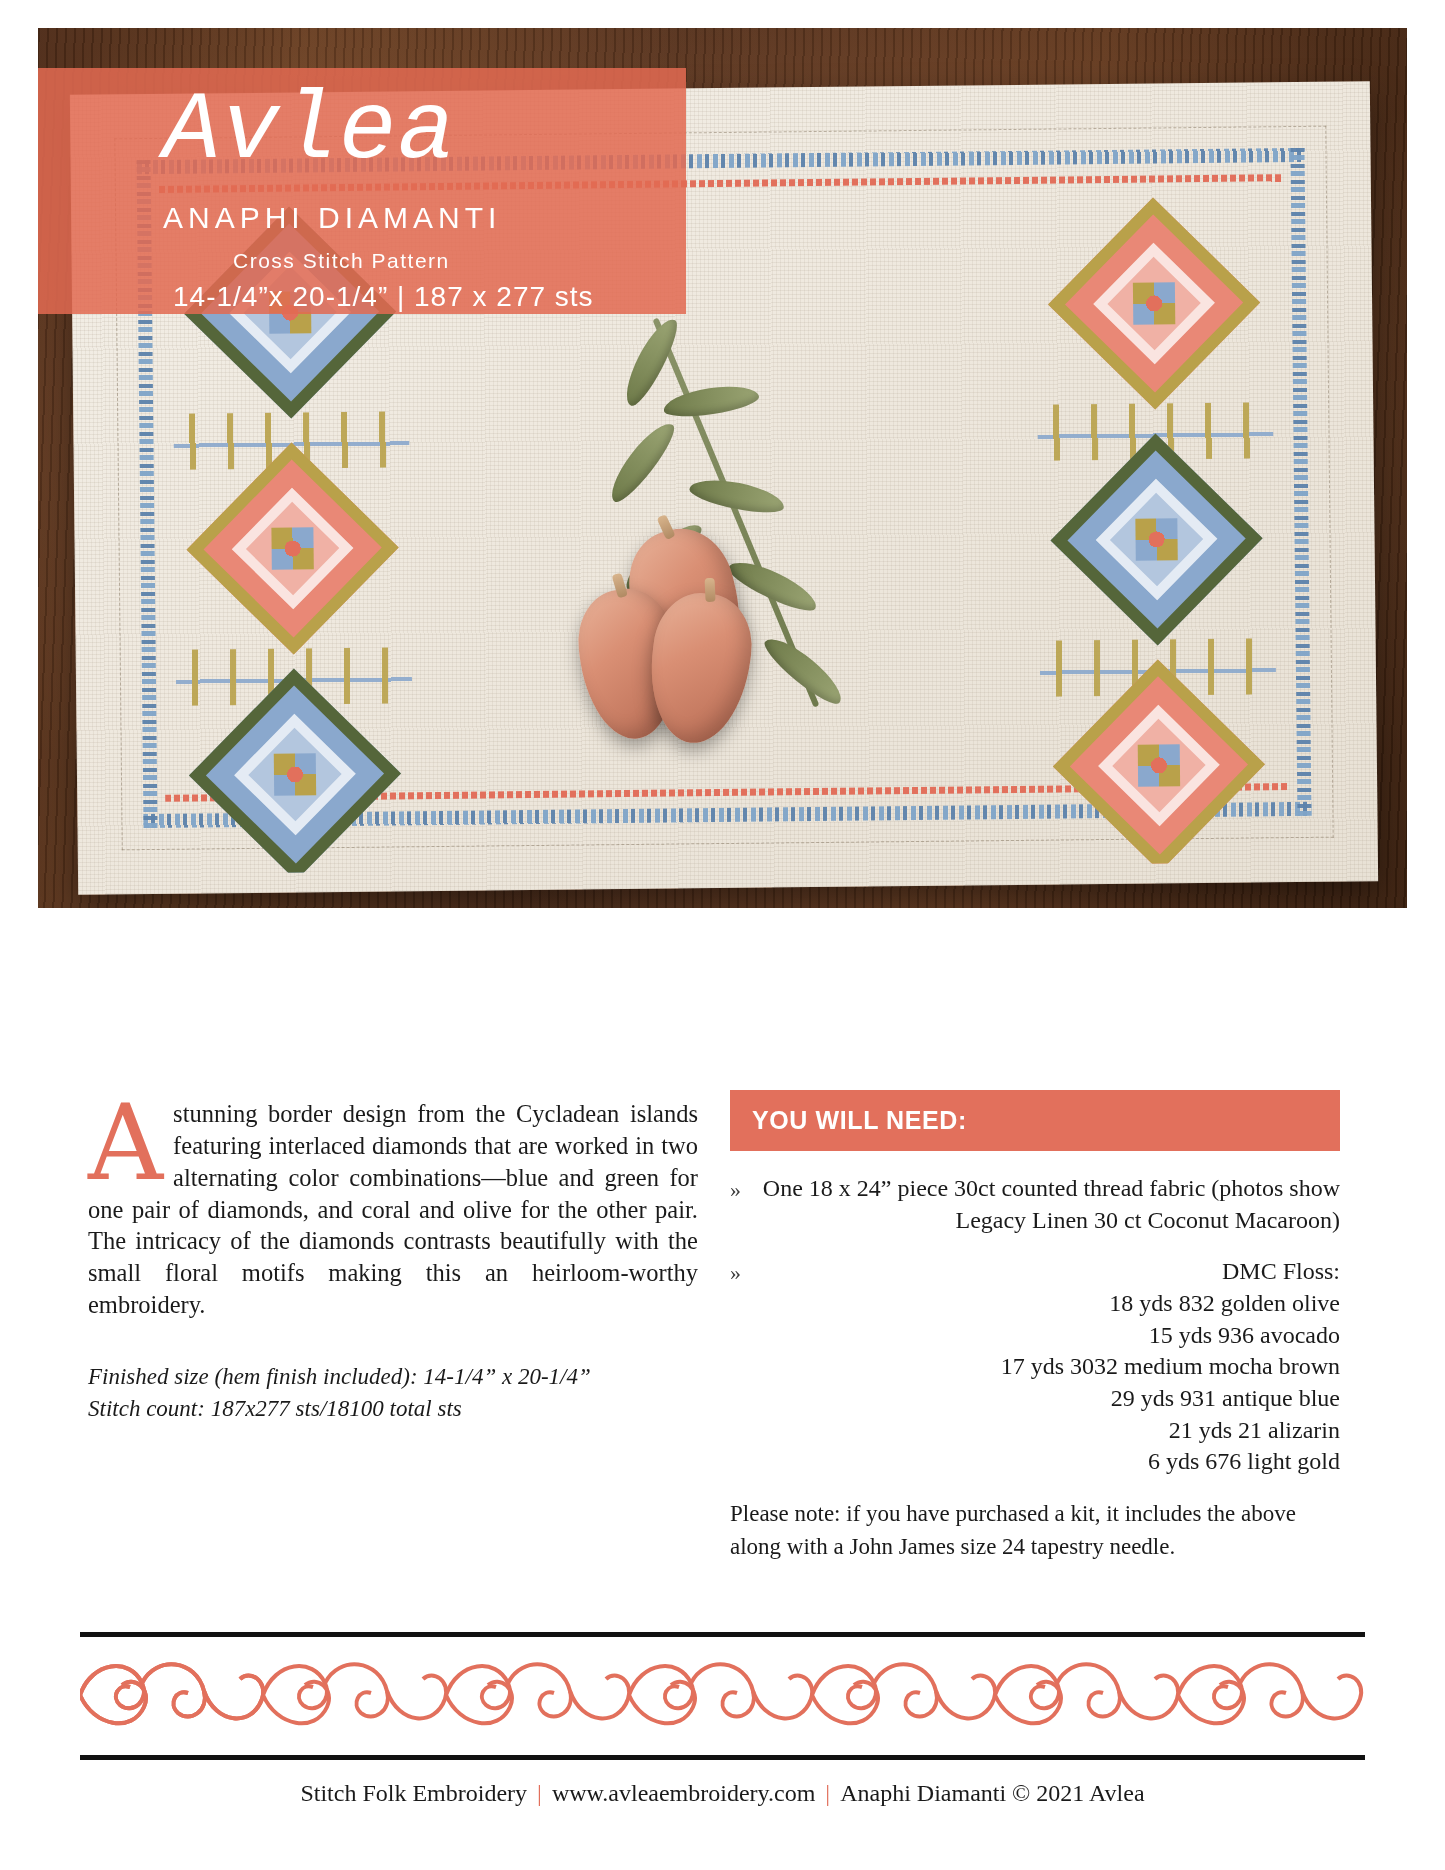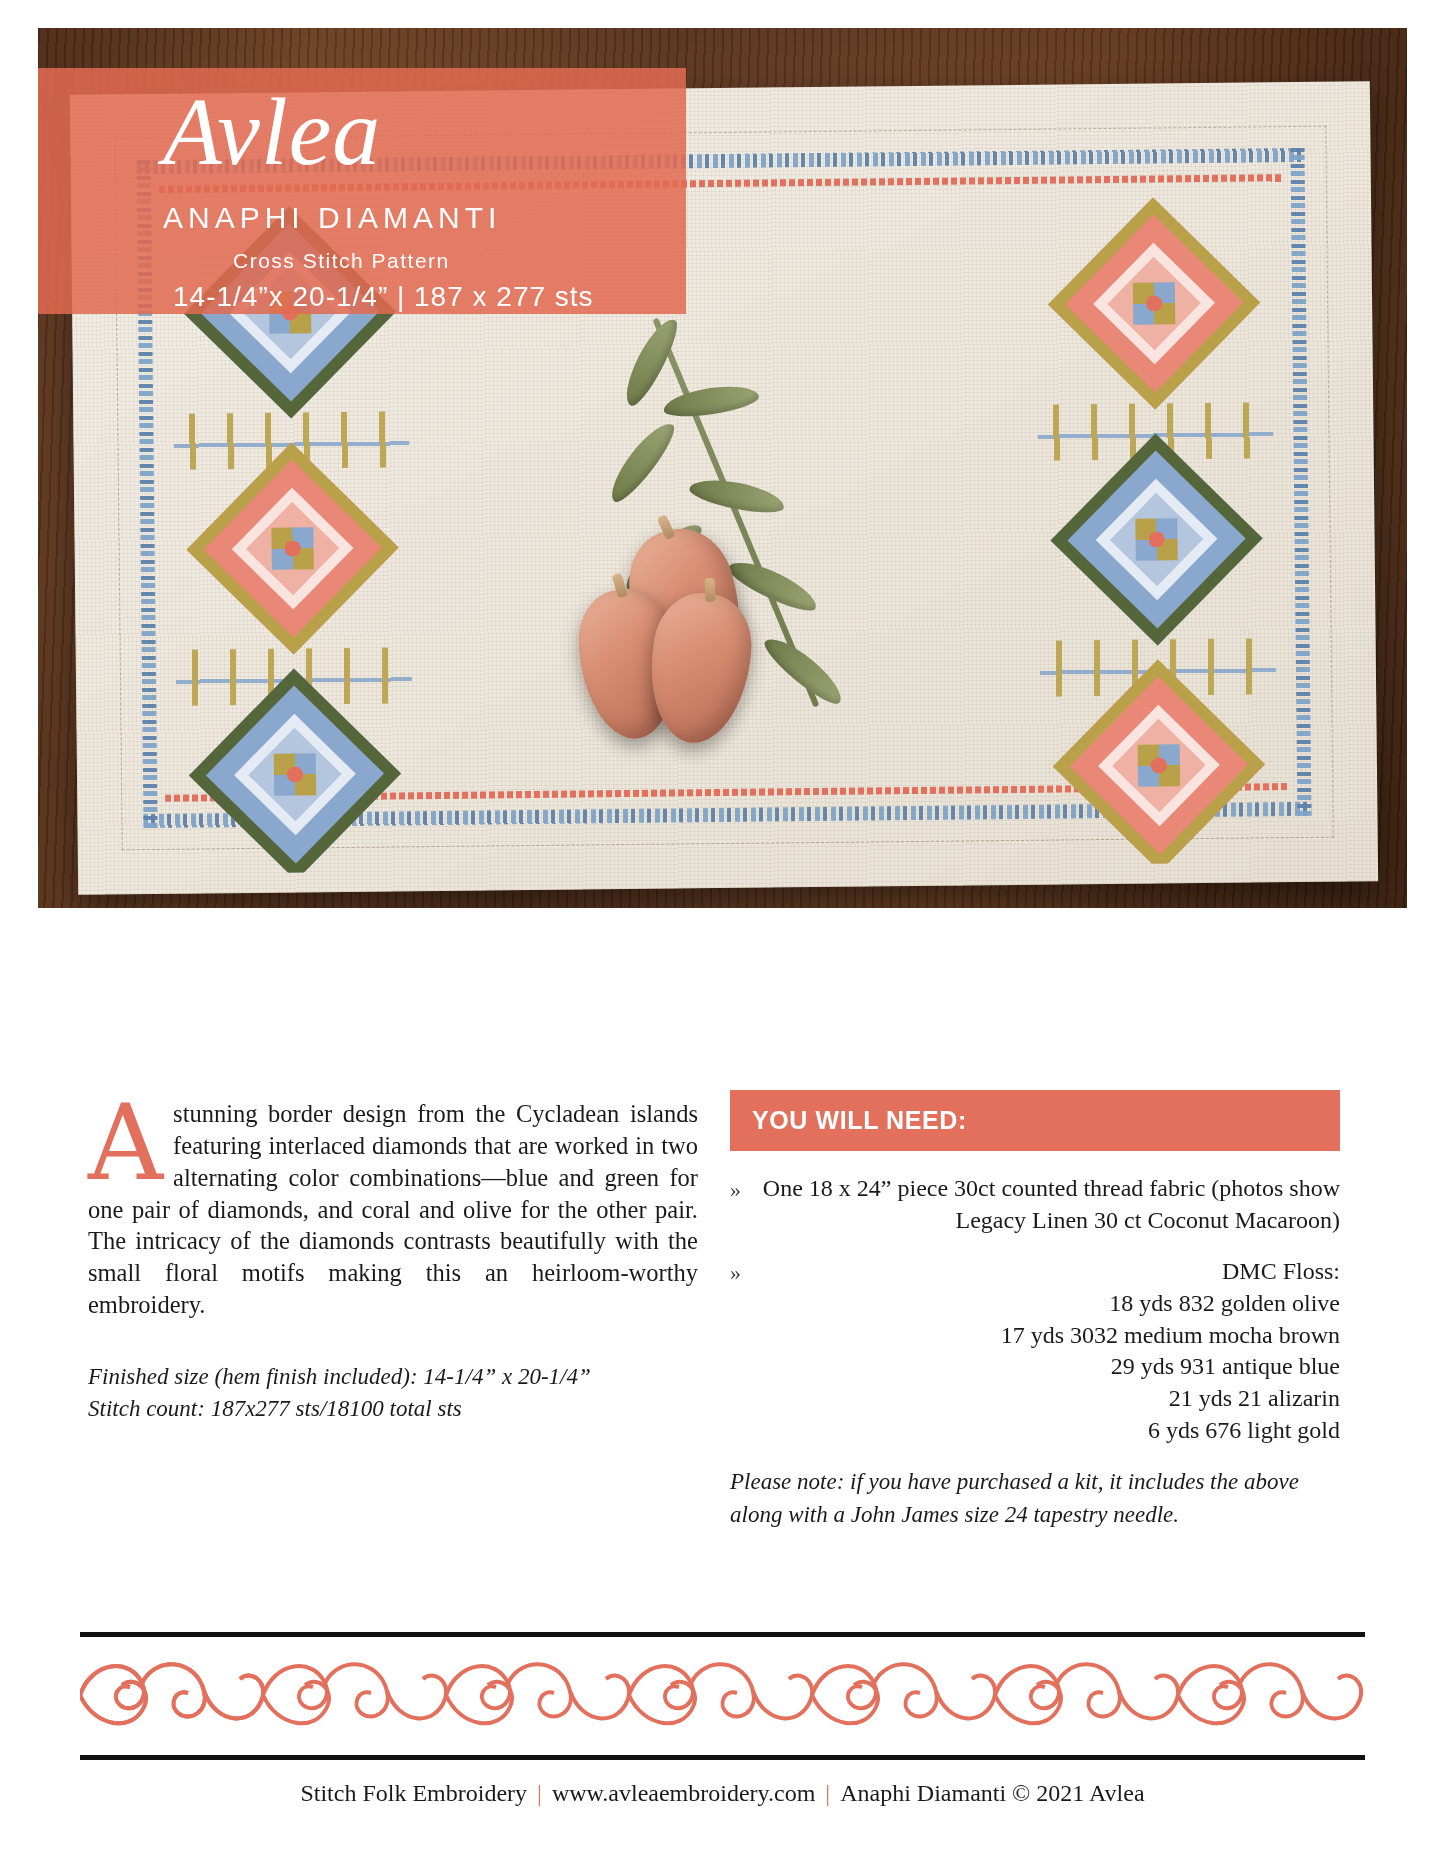--- a/index.html
+++ b/index.html
@@ -203,21 +203,21 @@
     height: 246px;
     background: rgba(226,106,81,0.86);
   }
   .title-inner {
     position: absolute;
     left: 125px;
     top: 14px;
     right: 10px;
   }
   .brand {
-    font-family: Liberation Serif, serif;
+    font-family: Liberation Mono, monospace;
     font-style: italic;
     font-size: 96px;
     line-height: 1.05;
     color: #ffffff;
     letter-spacing: 1px;
   }
   .sub1 {
     font-family: "Liberation Sans", sans-serif;
     color: #ffffff;
     font-size: 30px;
@@ -297,21 +297,20 @@
   .chev {
     color: #3a3a3a;
     font-size: 22px;
     width: 26px;
     flex: 0 0 26px;
     padding-top: 2px;
   }
   .bullet-body { flex: 1; text-align: right; }
   .floss-line { padding-left: 8px; margin-left: 48px; }
   .note {
-    font-style: italic;
     font-size: 23px;
     line-height: 1.42;
   }
 
   
   .rule {
     position: absolute;
     left: 80px;
     width: 1285px;
     height: 5px;
@@ -436,20 +435,21 @@
     <div class="bullet-row">
       <div class="chev">»</div>
       <div class="bullet-body">One 18 x 24” piece 30ct counted thread fabric (photos show Legacy Linen 30 ct Coconut Macaroon)</div>
     </div>
 
     <div class="bullet-row">
       <div class="chev">»</div>
       <div class="bullet-body">
         <div>DMC Floss:</div>
         <div class="floss-line">18 yds 832 golden olive</div>
+        <div class="floss-line">15 yds 936 avocado</div>
         <div class="floss-line">17 yds 3032 medium mocha brown</div>
         <div class="floss-line">29 yds 931 antique blue</div>
         <div class="floss-line">21 yds 21 alizarin</div>
         <div class="floss-line">6 yds 676 light gold</div>
       </div>
     </div>
   </div>
 
   <div class="note">Please note: if you have purchased a kit, it includes the above along with a John James size 24 tapestry needle.</div>
 </div>

